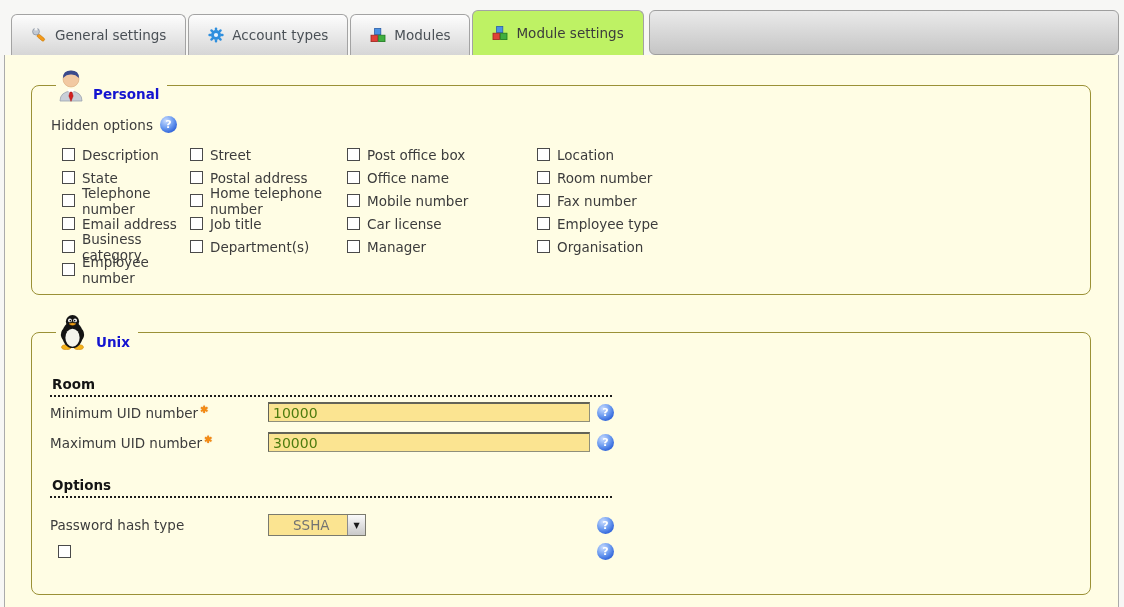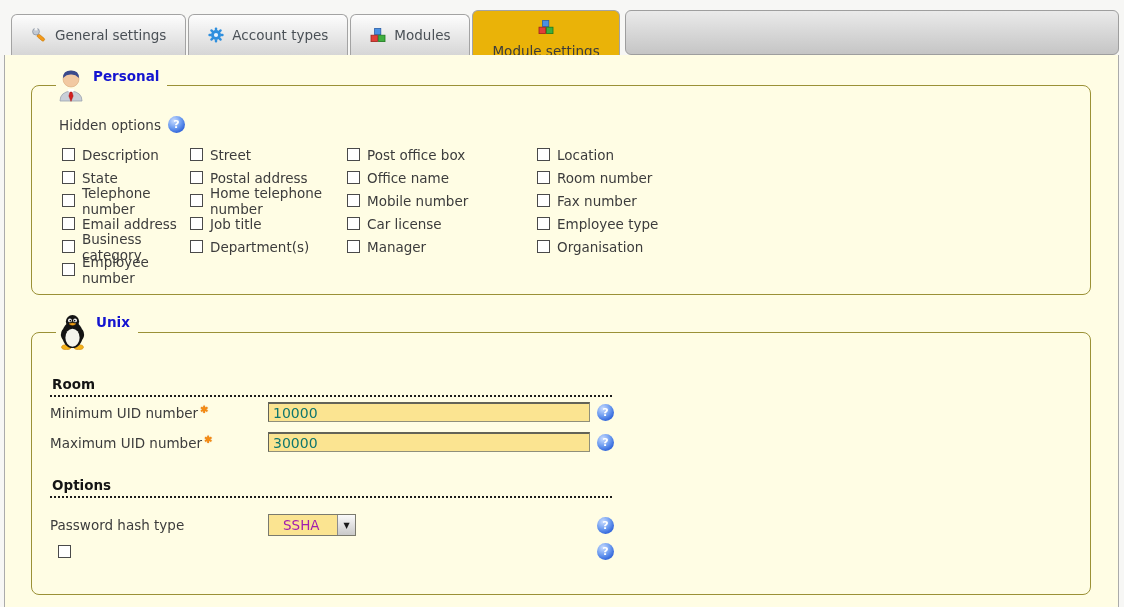--- a/index.html
+++ b/index.html
@@ -4,63 +4,63 @@
 <style>
   html,body{margin:0;padding:0;}
   body{background:#F7F7F5;font-family:"DejaVu Sans","Liberation Sans",sans-serif;}
   .page{position:relative;width:1124px;height:607px;overflow:hidden;background:#F7F7F5;}
 
   
   .tabbar{position:absolute;top:8px;left:4px;right:5px;height:47px;display:flex;align-items:flex-end;padding-left:7px;box-sizing:border-box;}
   .tab{height:41px;display:flex;align-items:center;gap:8px;padding:8px 19px;border:1px solid #A3A3A3;border-bottom:none;
        border-radius:6px 6px 0 0;background:linear-gradient(#FDFDFD,#D6D6D6);margin-right:2px;color:#4A5056;
        font-size:13.5px;cursor:pointer;box-sizing:border-box;white-space:nowrap;}
-  .tab.active{height:45px;background:#eab308;color:#3C3C3C;flex-direction:column;}
+  .tab.active{height:45px;background:#bef264;color:#3C3C3C;}
   .tab-filler{flex:1;height:45px;margin-left:3px;background:linear-gradient(#EAEAEA,#C5C5C5);
        border:1px solid #9E9E9E;border-radius:6px;box-sizing:border-box;}
 
   
   .content{position:absolute;top:55px;left:4px;right:5px;bottom:0;background:#FFFDE4;
        border-left:1px solid #ABABAB;border-right:1px solid #ABABAB;box-sizing:border-box;}
 
   fieldset{position:absolute;left:26px;width:1060px;margin:0;border:1px solid #9B9136;border-radius:8px;
        padding:0 16px 10px 16px;box-sizing:border-box;background:transparent;}
   fieldset.personal{top:13px;height:227px;}
   fieldset.unix{top:259px;height:281px;}
-  legend{display:flex;align-items:flex-start;gap:9px;padding:0 8px 0 2px;margin-left:8px;}
+  legend{display:flex;align-items:flex-end;gap:9px;padding:0 8px 0 2px;margin-left:8px;}
   .legend-title{font-size:13.5px;font-weight:bold;color:#1414D0;}
 
-  .hidden-row{margin-top:14px;margin-left:11px;display:flex;align-items:center;gap:7px;font-size:13.5px;color:#3C3C3C;}
+  .hidden-row{margin-top:14px;margin-left:3px;display:flex;align-items:center;gap:7px;font-size:13.5px;color:#3C3C3C;}
 
   .cb-grid{margin-top:10px;margin-left:2px;display:grid;grid-template-columns:128px 157px 190px auto;grid-auto-rows:23px;align-items:center;}
   .cb-item{display:flex;align-items:center;font-size:13.5px;color:#3C3C3C;cursor:default;padding-left:12px;}
   .cb{appearance:none;-webkit-appearance:none;width:13px;height:13px;border:1px solid #4A4A4A;background:#FFF;margin:0 7px 0 0;flex:none;}
 
   .sect-head{width:562px;margin-top:26px;margin-left:2px;font-weight:bold;font-size:13.5px;color:#141414;
        border-bottom:2px dotted #1C1C1C;padding:0 0 3px 2px;box-sizing:border-box;}
   .sect-head.options{margin-top:20px;}
 
   .frow{position:relative;width:564px;margin-left:2px;display:flex;align-items:center;height:30px;}
   .frow.first{}
   .frow.short{height:26px;}
   .frow.pw{margin-top:14px;}
   .flabel{width:218px;font-size:13.5px;color:#3C3C3C;flex:none;}
   .flabel.wide{width:auto;}
   .req{color:#F68B12;font-size:10px;vertical-align:5px;margin-left:2px;text-shadow:0 0 1px #C86400;}
   .tinput{width:322px;height:20px;box-sizing:border-box;background:#FBE491;border:1px solid #8F8F7A;
        border-top:2px solid #636357;border-left:1px solid #636357;font-family:"DejaVu Sans",sans-serif;
-       font-size:14px;color:#0f766e;padding:0 4px;}
+       font-size:14px;color:#4d7c0f;padding:0 4px;}
   .fhelp{position:absolute;right:0;}
 
   .help{display:inline-block;width:17px;height:17px;border-radius:50%;flex:none;
        background:radial-gradient(circle at 35% 28%,#C9DCFF 0%,#6C9BF0 45%,#2E62D9 78%,#1E4FC0 100%);
        color:#FFF;font-size:11px;font-weight:bold;line-height:17px;text-align:center;cursor:pointer;}
 
   .fakesel{display:inline-flex;align-items:stretch;border:1px solid #7A7A6E;background:#FBE491;height:22px;box-sizing:border-box;cursor:pointer;}
-  .sel-text{padding:2px 10px 0 14px;font-size:13.5px;color:#a21caf;min-width:44px;}
+  .sel-text{padding:2px 10px 0 24px;font-size:13.5px;color:#737373;min-width:44px;}
   .sel-btn{width:17px;background:linear-gradient(#FAFAFA,#C9C9C9);border-left:1px solid #8C8C8C;
        display:flex;align-items:center;justify-content:center;font-size:8px;color:#1A1A1A;}
   .memcb{margin-left:8px;}
   .icon16{flex:none;display:block;}
 </style>
 </head>
 <body>
 
 <div class="page">
 

